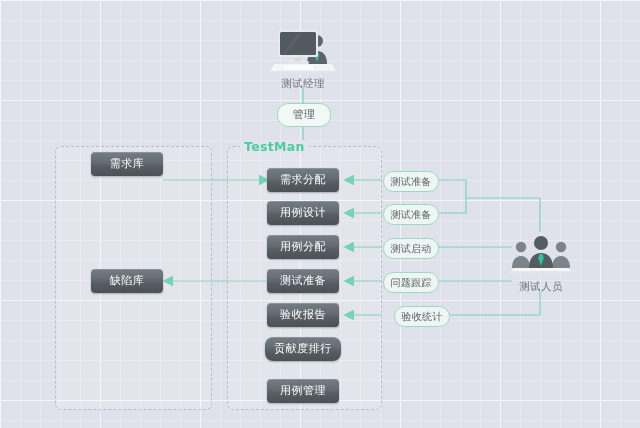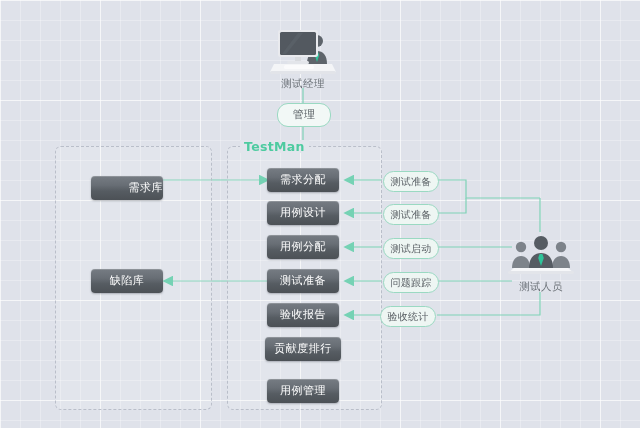--- a/index.html
+++ b/index.html
@@ -62,21 +62,21 @@
     border-radius: 4px;
     background: linear-gradient(to bottom, #767c83 0%, #686e75 38%, #565c62 62%, #4c5156 100%);
     box-shadow: 0 1px 2px rgba(60,65,75,0.35), inset 0 1px 0 rgba(255,255,255,0.18);
     color: #ffffff;
     font-size: 11px;
     line-height: 24px;
     text-align: center;
     letter-spacing: 0.5px;
     white-space: nowrap;
   }
-  .mod.wide { width: 76px; }
+  .mod.wide { width: 76px; border-radius: 8px; }
 
   
   .lbl {
     position: absolute;
     height: 19px;
     border: 1px solid #9ad9c2;
     border-radius: 11px;
     background: #eef6f3;
     color: #5b6166;
     font-size: 10px;
@@ -173,36 +173,36 @@
       <rect x="25" y="35" width="6" height="4" fill="#d8dade"></rect>
       <rect x="17" y="39" width="22" height="3" rx="1.5" fill="#e3e5ea"></rect>
 
       <rect x="14" y="43" width="30" height="4" rx="1.5" fill="#fbfbfc"></rect>
     </svg>
   </div>
   <div class="cap" style="left:270px; top:77px; width:66px;text-align:center;">测试经理</div>
 
   <div class="lbl manage" style="left:277px; top:103px;">管理</div>
 
-  <div class="mod" style="left:91px; top:176px;text-align:right;">需求库</div>
+  <div class="mod" style="left:91px; top:152px;">需求库</div>
   <div class="mod" style="left:91px; top:269px;">缺陷库</div>
 
   <div class="mod" style="left:267px; top:168px;">需求分配</div>
   <div class="mod" style="left:267px; top:201px;">用例设计</div>
   <div class="mod" style="left:267px; top:235px;">用例分配</div>
   <div class="mod" style="left:267px; top:269px;">测试准备</div>
   <div class="mod" style="left:267px; top:303px;">验收报告</div>
   <div class="mod wide" style="left:265px; top:337px;">贡献度排行</div>
   <div class="mod" style="left:267px; top:371px;margin-top:8px;">用例管理</div>
 
   <div class="lbl" style="left:383px; top:171px;">测试准备</div>
   <div class="lbl" style="left:383px; top:204px;">测试准备</div>
   <div class="lbl" style="left:383px; top:238px;">测试启动</div>
   <div class="lbl" style="left:383px; top:272px;">问题跟踪</div>
-  <div class="lbl" style="left:380px; top:306px;">验收统计</div>
+  <div class="lbl" style="left:394px; top:306px;">验收统计</div>
 
   <div class="icon-art" style="left:508px; top:232px; width:66px; height:42px;">
     <svg viewBox="0 0 66 42" width="66" height="42">
 
       <circle cx="13" cy="15" r="5.2" fill="#7d838a"></circle>
       <path d="M4,36 C4,28 8,24 13,24 C18,24 22,28 22,36 Z" fill="#7d838a"></path>
       <circle cx="53" cy="15" r="5.2" fill="#7d838a"></circle>
       <path d="M44,36 C44,28 48,24 53,24 C58,24 62,28 62,36 Z" fill="#7d838a"></path>
 
       <circle cx="33" cy="11" r="7" fill="#565c63"></circle>

